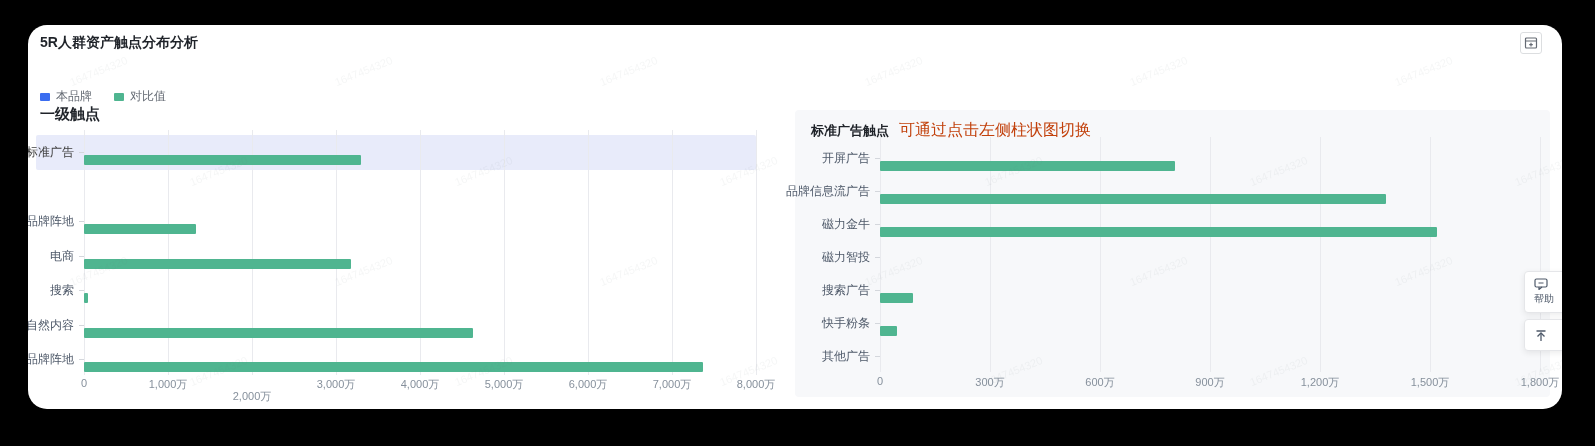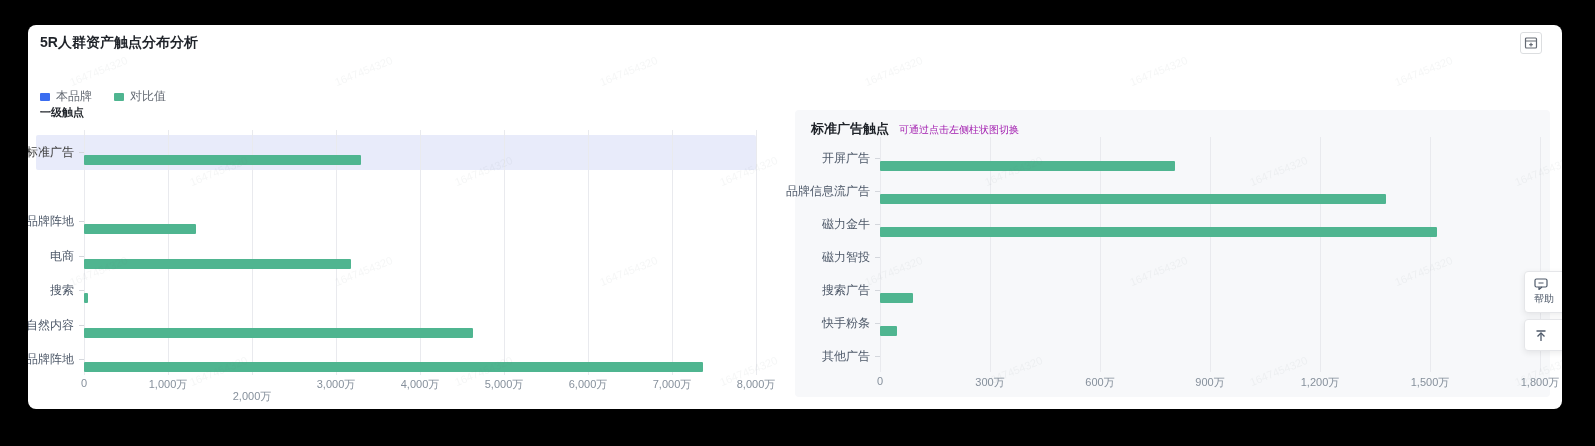--- a/index.html
+++ b/index.html
@@ -4,49 +4,49 @@
 <style>
   * { margin:0; padding:0; box-sizing:border-box; }
   html,body { width:1595px; height:446px; }
   body {
     background:#000;
     font-family:"Liberation Sans","DejaVu Sans",sans-serif;
     position:relative; overflow:hidden;
   }
   .card {
     position:absolute; left:28px; top:25px; width:1534px; height:384px;
-    background:#fff; border-radius:8px; overflow:hidden;
+    background:#fff; border-radius:19px; overflow:hidden;
   }
   .card-title {
     position:absolute; left:12px; top:9px; font-size:14px; font-weight:bold; color:#1f2329;
   }
   .icon-btn {
     position:absolute; right:20px; top:7px; width:22px; height:22px;
     border:1px solid #dcdee0; border-radius:3px; background:#fff;
     display:flex; align-items:center; justify-content:center; cursor:pointer;
   }
   .notice {
     position:absolute; left:12px; top:33px; right:12px; height:24px;
     background:#f4f5f6; border-radius:3px; display:flex; align-items:center;
     padding:0 8px; font-size:12px; color:#2b2f36; gap:6px; white-space:nowrap; overflow:hidden;
   }
   .notice b { font-weight:bold; }
   .legend { position:absolute; left:12px; top:63px; display:flex; gap:22px; align-items:center; }
   .legend-item { display:flex; align-items:center; gap:6px; font-size:12px; color:#646a73; cursor:pointer; }
   .legend-swatch { width:10px; height:8px; border-radius:1px; display:inline-block; }
-  .section-title { position:absolute; left:12px; top:80px; font-size:11px; font-weight:bold; color:#1f2329; }
+  .section-title { position:absolute; left:12px; top:80px; font-size:15px; font-weight:bold; color:#1f2329; }
 
   .chart { position:absolute; }
   #left-chart { left:8px; top:100px; width:740px; height:272px; }
   .right-panel {
     position:absolute; left:767px; top:85px; width:755px; height:287px;
     background:#f7f8fa; border-radius:4px;
   }
   .right-panel-title { position:absolute; left:16px; top:10px; font-size:13px; font-weight:bold; color:#1f2329; }
-  .right-panel-sub { font-weight:normal; font-size:10px; color:#a21caf; margin-left:10px; }
+  .right-panel-sub { font-weight:normal; font-size:16px; color:#c2410c; margin-left:10px; }
   #right-chart { left:0; top:0; width:755px; height:287px; }
 
   .gridline { position:absolute; width:1px; background:#e9eaee; }
   .axis-label { position:absolute; font-size:11px; color:#86909c; transform:translateX(-50%); white-space:nowrap; }
   .cat-row { position:absolute; left:0; }
   .cat-label { position:absolute; font-size:12px; color:#4e5969; text-align:right; transform:translateY(-50%); white-space:nowrap; }
   .cat-label.selected { color:#404040; }
   .cat-tick { position:absolute; height:1px; width:5px; background:#d4d7dc; }
   .bar { position:absolute; height:10px; border-radius:1px; }
   .hl-band { position:absolute; background:#e8ebfa; border-radius:2px; }

